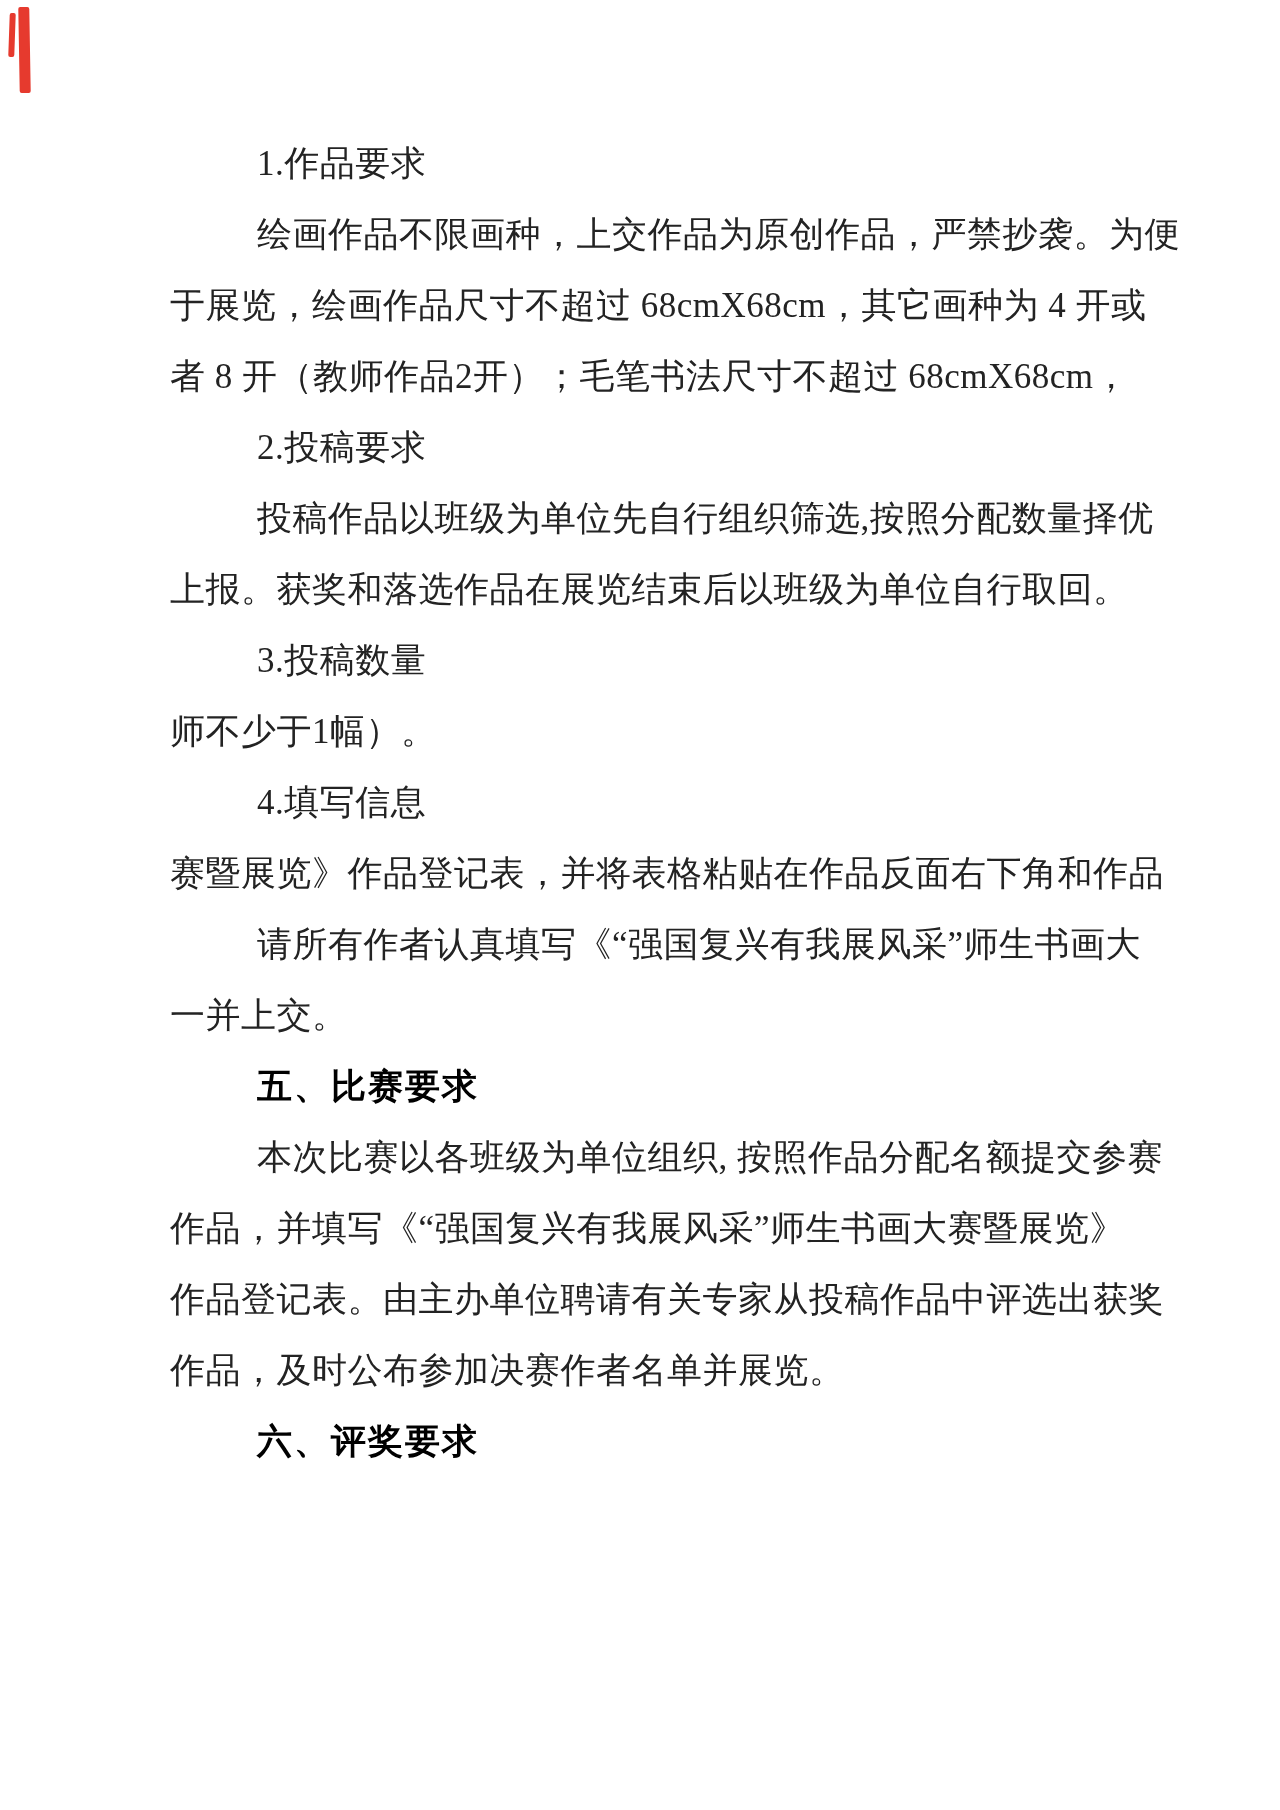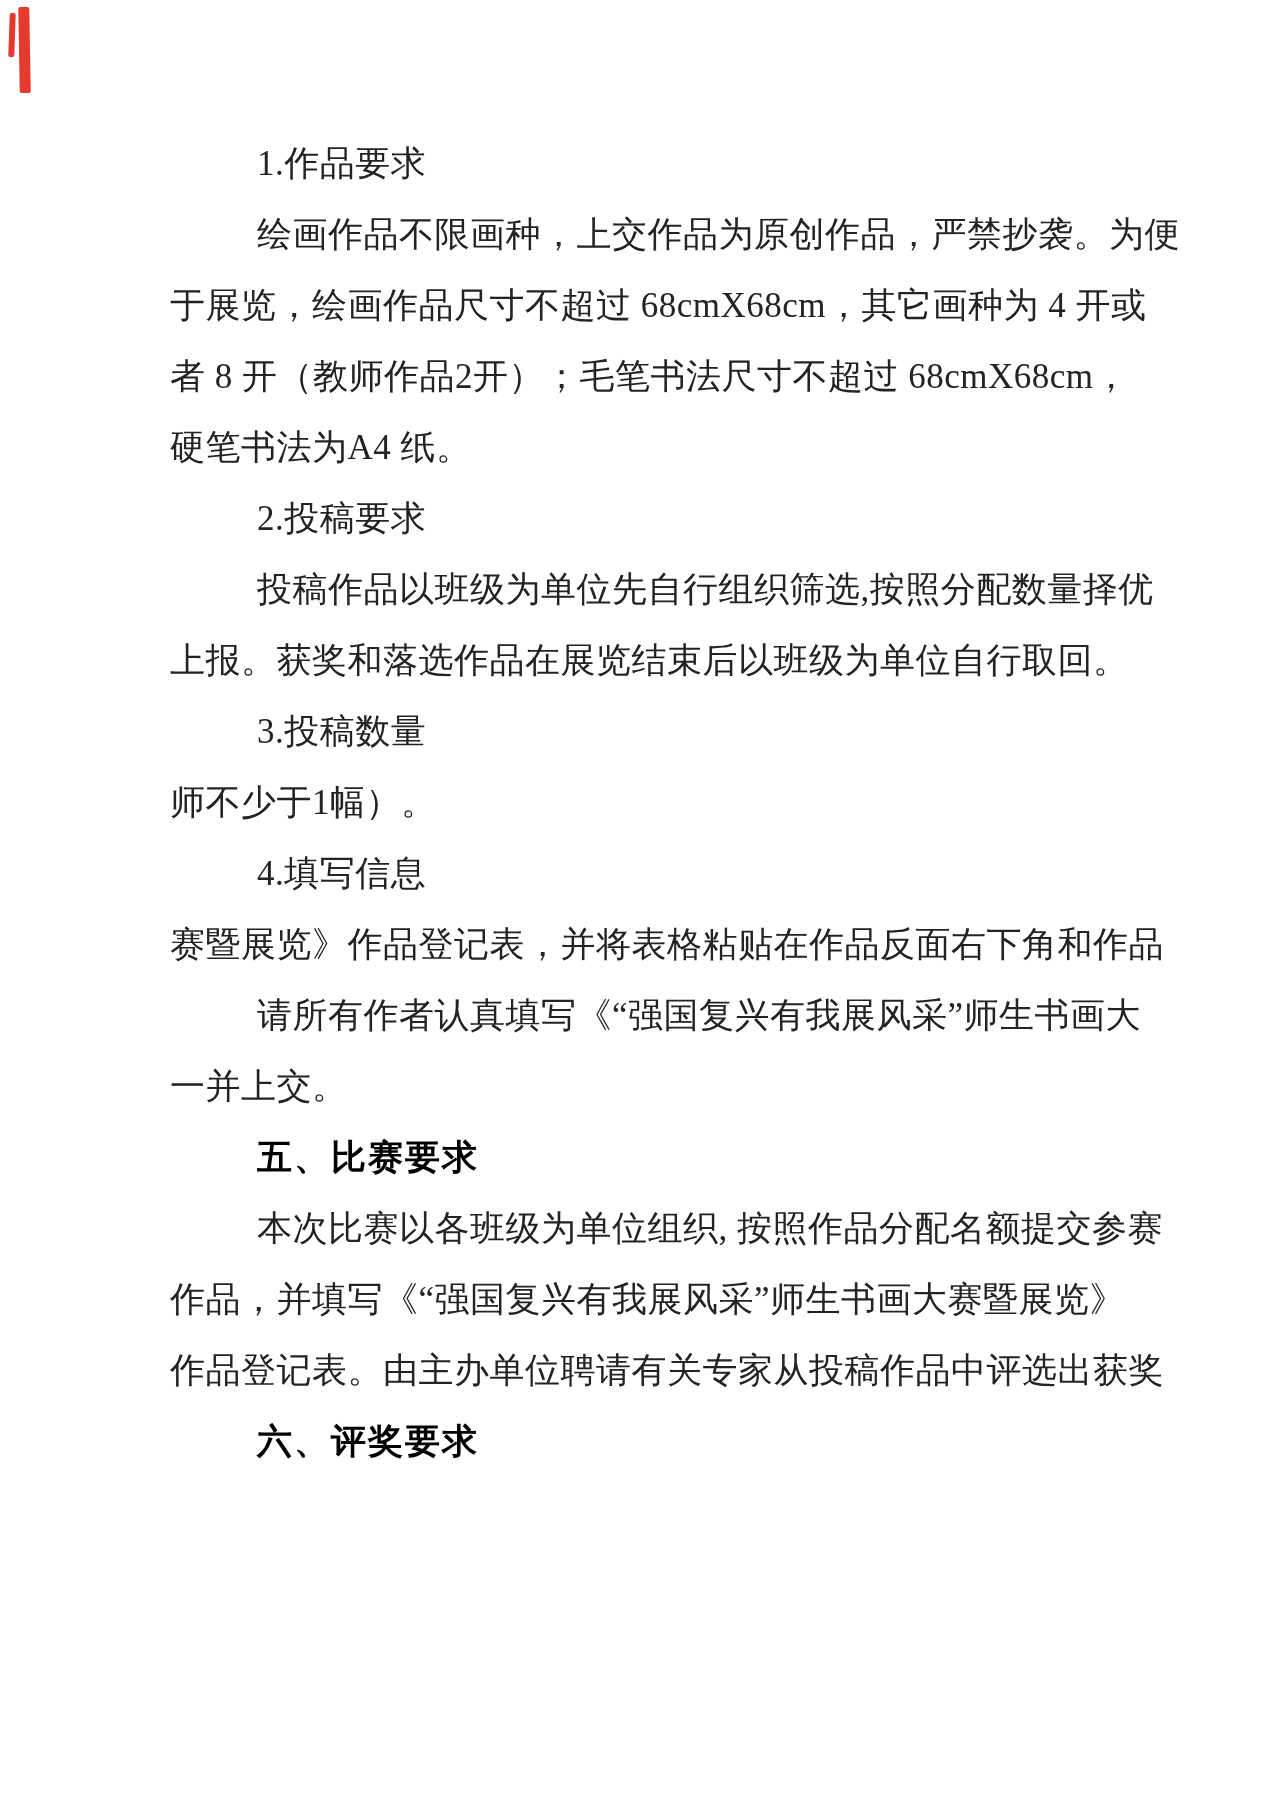--- a/index.html
+++ b/index.html
@@ -61,29 +61,29 @@
 <body>
 
 <div class="page">
   <span class="red-mark small"></span>
   <span class="red-mark large"></span>
   <div class="doc-body">
       <div class="doc-line indent">1.作品要求</div>
       <div class="doc-line indent">绘画作品不限画种，上交作品为原创作品，严禁抄袭。为便</div>
       <div class="doc-line">于展览，绘画作品尺寸不超过 68cmX68cm，其它画种为 4 开或</div>
       <div class="doc-line">者 8 开（教师作品2开）；毛笔书法尺寸不超过 68cmX68cm，</div>
-      <div class="doc-line">硬笔书法为A4 纸。</div>
       <div class="doc-line indent">2.投稿要求</div>
       <div class="doc-line indent">投稿作品以班级为单位先自行组织筛选,按照分配数量择优</div>
       <div class="doc-line">上报。获奖和落选作品在展览结束后以班级为单位自行取回。</div>
       <div class="doc-line indent">3.投稿数量</div>
       <div class="doc-line">师不少于1幅）。</div>
       <div class="doc-line indent">4.填写信息</div>
       <div class="doc-line">赛暨展览》作品登记表，并将表格粘贴在作品反面右下角和作品</div>
       <div class="doc-line indent">请所有作者认真填写《“强国复兴有我展风采”师生书画大</div>
       <div class="doc-line">一并上交。</div>
       <div class="doc-line bold indent">五、比赛要求</div>
       <div class="doc-line indent">本次比赛以各班级为单位组织, 按照作品分配名额提交参赛</div>
       <div class="doc-line">作品，并填写《“强国复兴有我展风采”师生书画大赛暨展览》</div>
       <div class="doc-line">作品登记表。由主办单位聘请有关专家从投稿作品中评选出获奖</div>
+      <div class="doc-line">作品，及时公布参加决赛作者名单并展览。</div>
       <div class="doc-line bold indent">六、评奖要求</div>
     </div>
 </div>
 
 </body></html>

